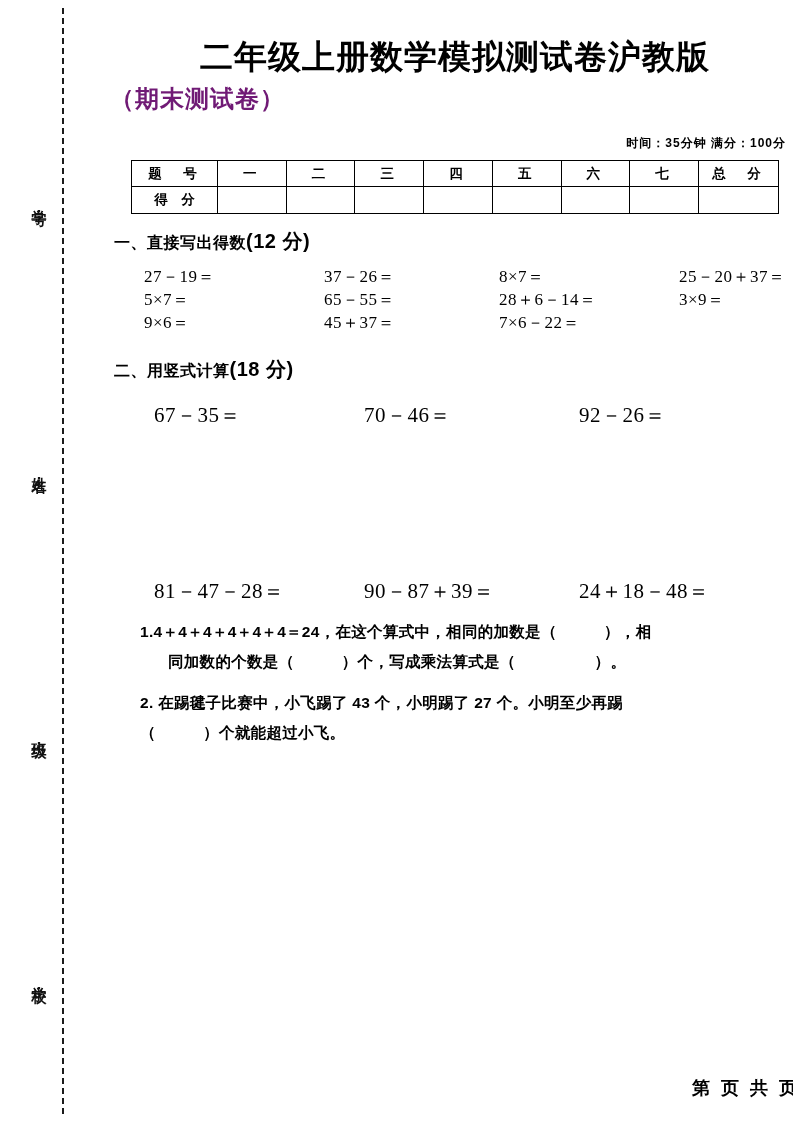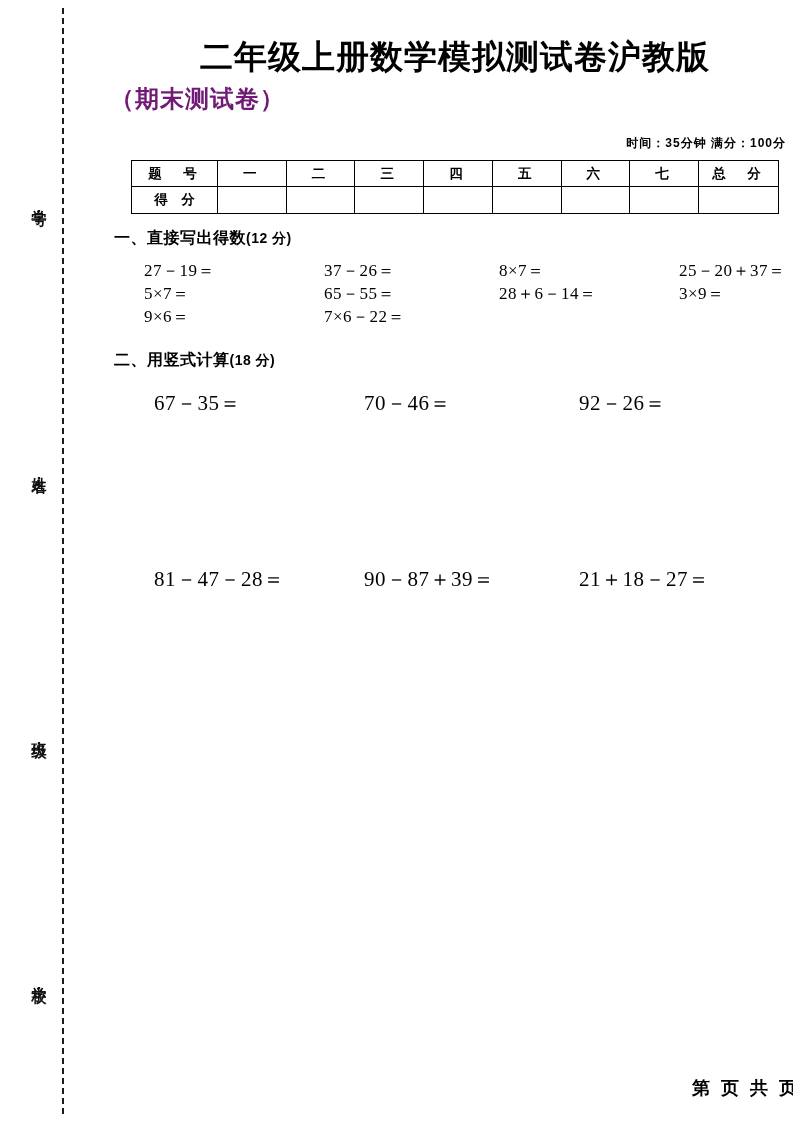--- a/index.html
+++ b/index.html
@@ -107,21 +107,21 @@
   table.score-table tr.values td { height: 27px; letter-spacing: 0; }
 
   .section-head {
     margin: 14px 0 0 4px;
     font-family: "Liberation Sans", sans-serif;
     font-size: 16px;
     font-weight: bold;
     letter-spacing: 0.5px;
   }
   .section-head .pts {
-    font-size: 14px;
+    font-size: 20px;
     font-weight: bold;
   }
 
   
   .calc-grid {
     margin: 10px 0 0 34px;
     display: grid;
     grid-template-columns: 180px 175px 180px 150px;
   }
   .calc-item {
@@ -220,35 +220,46 @@
   <div class="calc-grid">
     <div class="calc-item">27－19＝</div>
     <div class="calc-item">37－26＝</div>
     <div class="calc-item">8×7＝</div>
     <div class="calc-item">25－20＋37＝</div>
     <div class="calc-item">5×7＝</div>
     <div class="calc-item">65－55＝</div>
     <div class="calc-item">28＋6－14＝</div>
     <div class="calc-item">3×9＝</div>
     <div class="calc-item">9×6＝</div>
+    <div class="calc-item">45＋37＝</div>
     <div class="calc-item">7×6－22＝</div>
   </div>
 
   <div class="section-head" style="margin-top:22px;">
     <span>二、用竖式计算</span><span class="pts">(18 分)</span>
   </div>
 
   <div class="vert-grid">
     <div class="vert-item">67－35＝</div>
     <div class="vert-item">70－46＝</div>
     <div class="vert-item">92－26＝</div>
   </div>
 
   <div class="vert-grid row2">
     <div class="vert-item">81－47－28＝</div>
     <div class="vert-item">90－87＋39＝</div>
-    <div class="vert-item">21＋18－27＝</div>
-  </div>
-
-
+    <div class="vert-item">24＋18－48＝</div>
+  </div>
+
+
+  <div class="fill-block">
+    <div class="fill-item">
+      <span>1.4＋4＋4＋4＋4＋4＝24，在这个算式中，相同的加数是（　　　），相</span><br>
+      <span class="indent"></span><span>同加数的个数是（　　　）个，写成乘法算式是（　　　　　）。</span>
+    </div>
+    <div class="fill-item second">
+      <span>2. 在踢毽子比赛中，小飞踢了 43 个，小明踢了 27 个。小明至少再踢</span><br>
+      <span>（　　　）个就能超过小飞。</span>
+    </div>
+  </div>
 
   <div class="footer">第 页 共 页</div>
 </div>
 
 </body></html>

